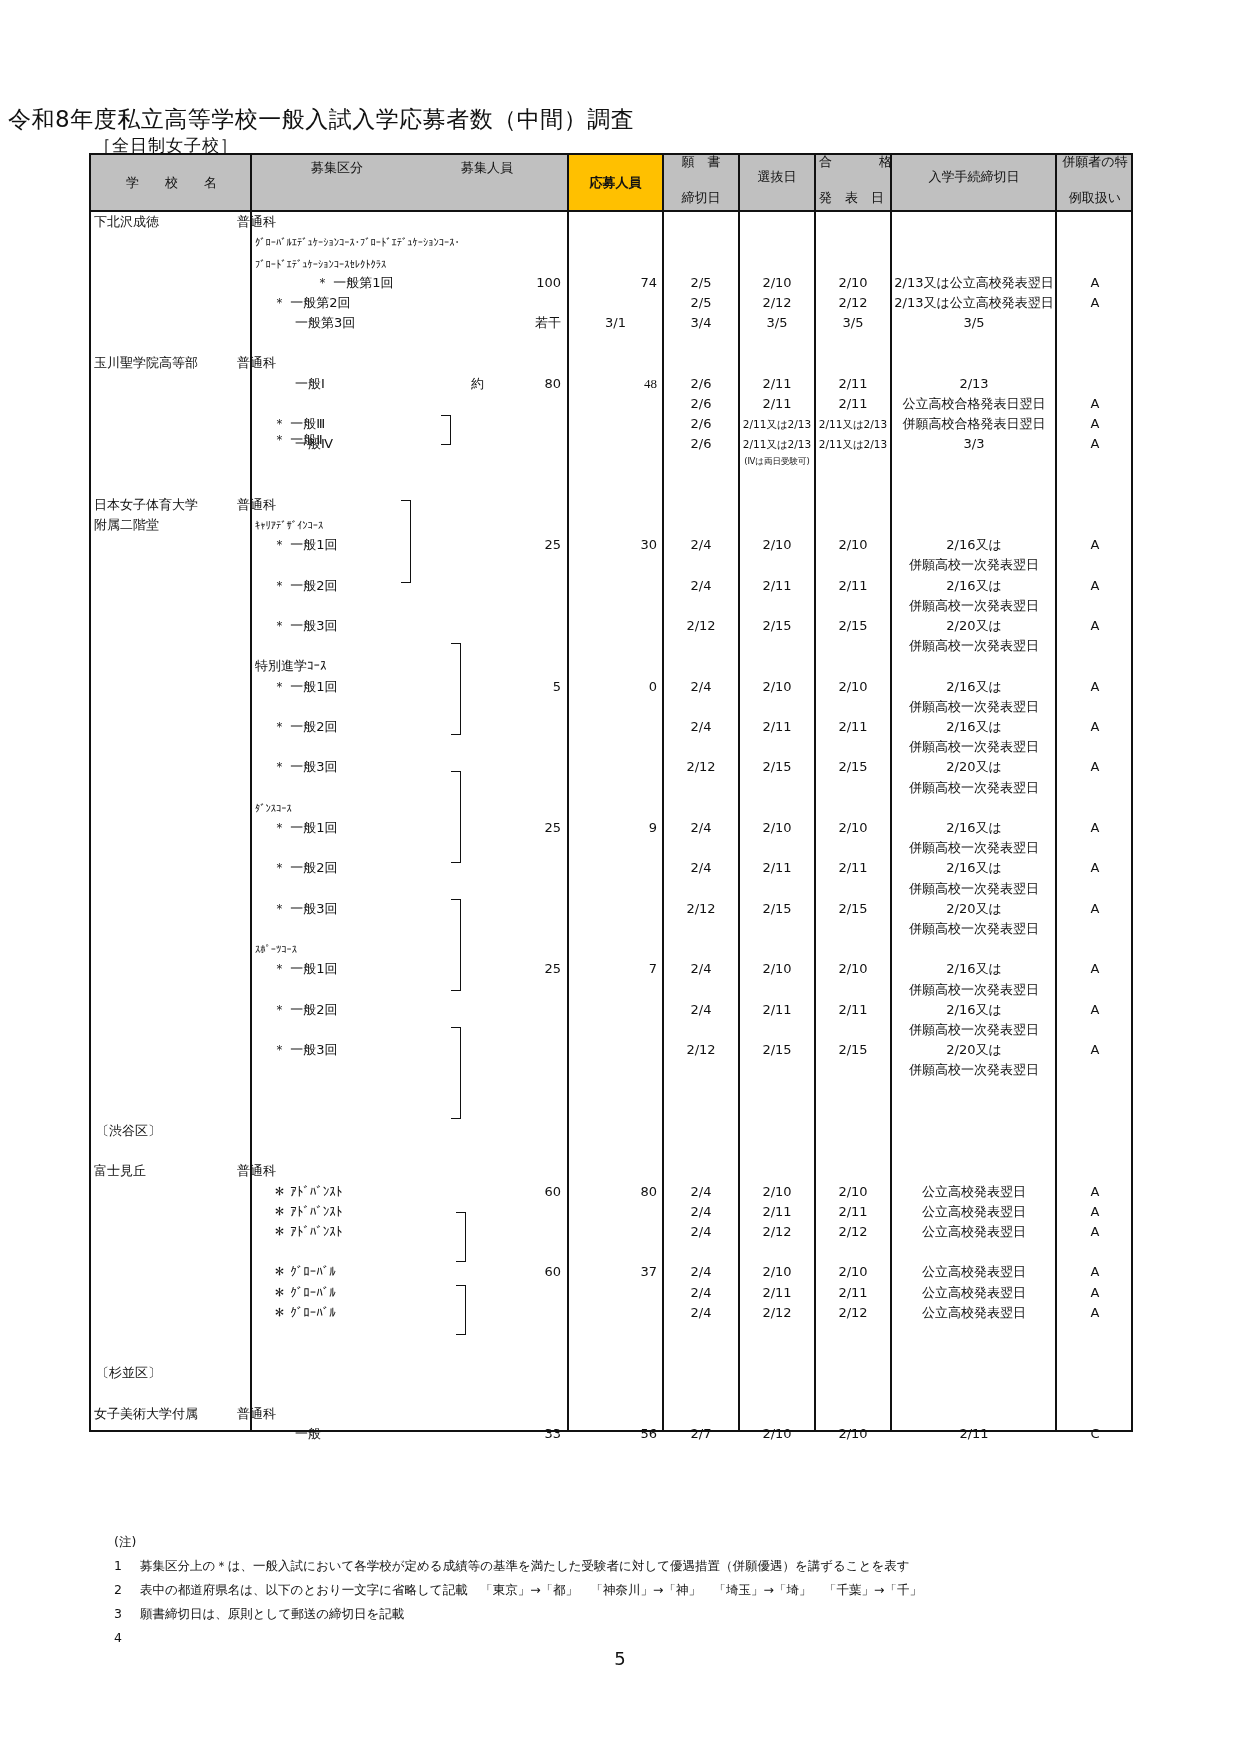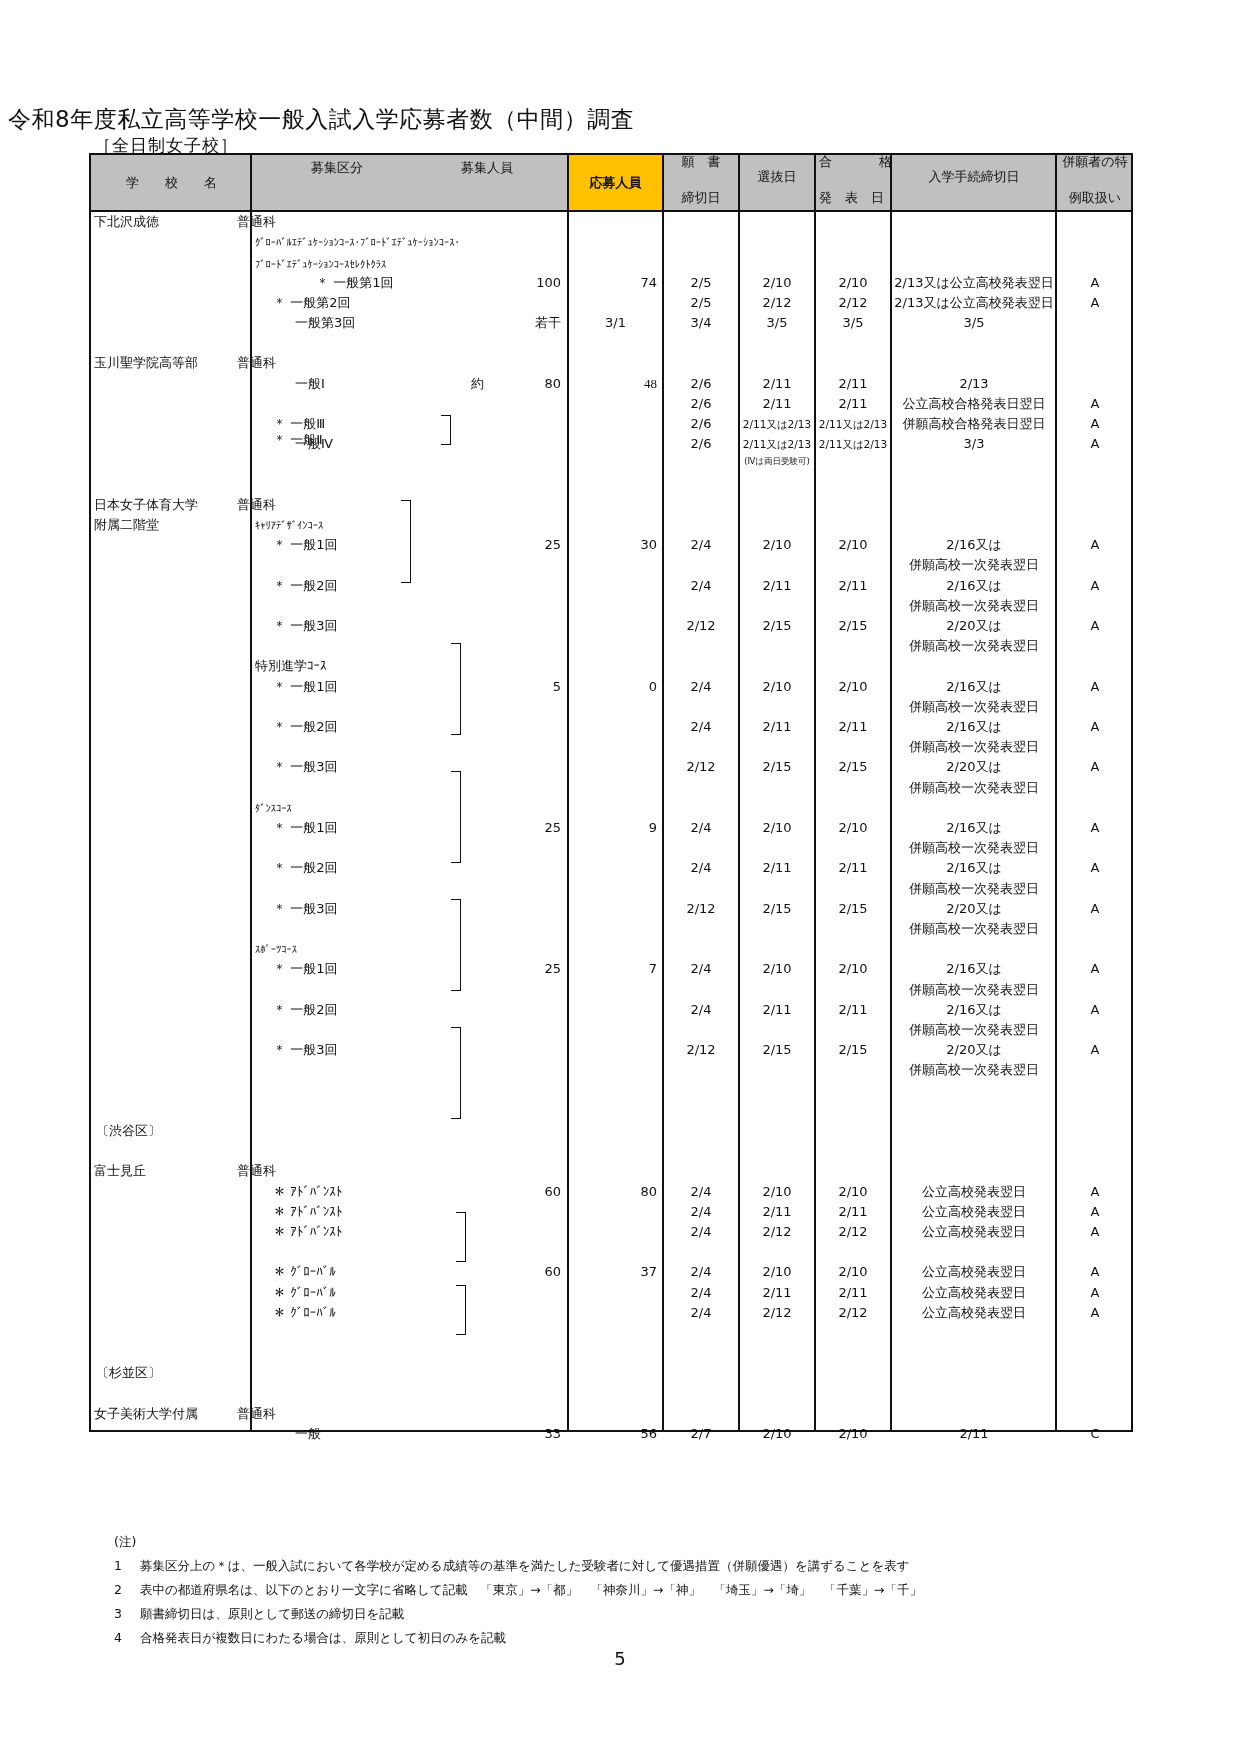--- a/index.html
+++ b/index.html
@@ -281,17 +281,16 @@
       <div class="n">
         <span class="num">2</span>
         <span>表中の都道府県名は、以下のとおり一文字に省略して記載　「東京」→「都」　「神奈川」→「神」　「埼玉」→「埼」　「千葉」→「千」</span>
       </div>
       <div class="n">
         <span class="num">3</span>
         <span>願書締切日は、原則として郵送の締切日を記載</span>
       </div>
       <div class="n">
         <span class="num">4</span>
-        <span>合格発表日が複数日にわたる場合は、原則として初日のみを記載</span>
       </div>
     </div>
 </div>
 <div class="pageno">5</div>
 
 </body></html>

